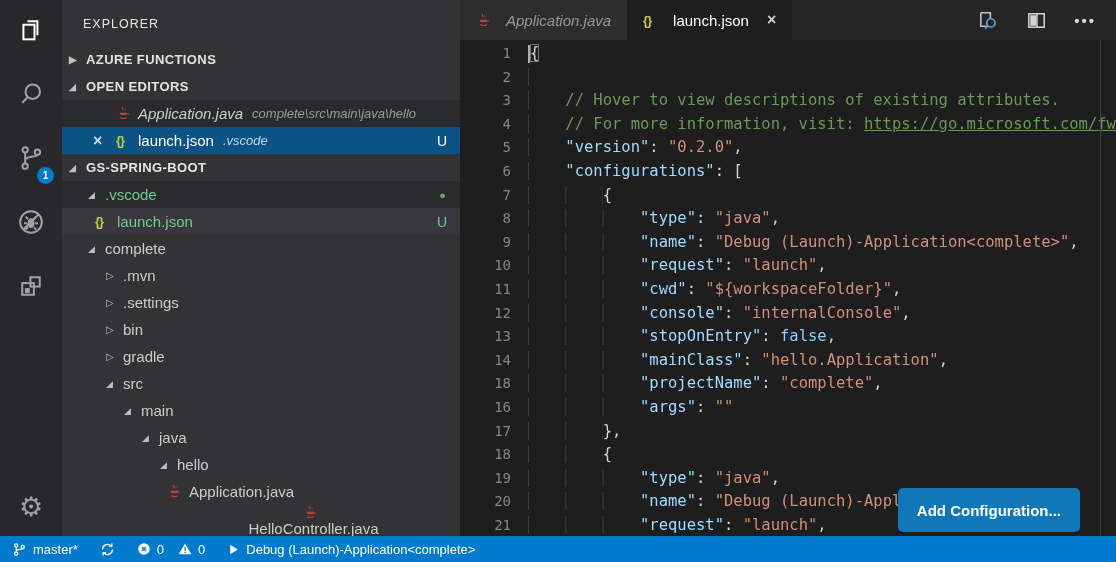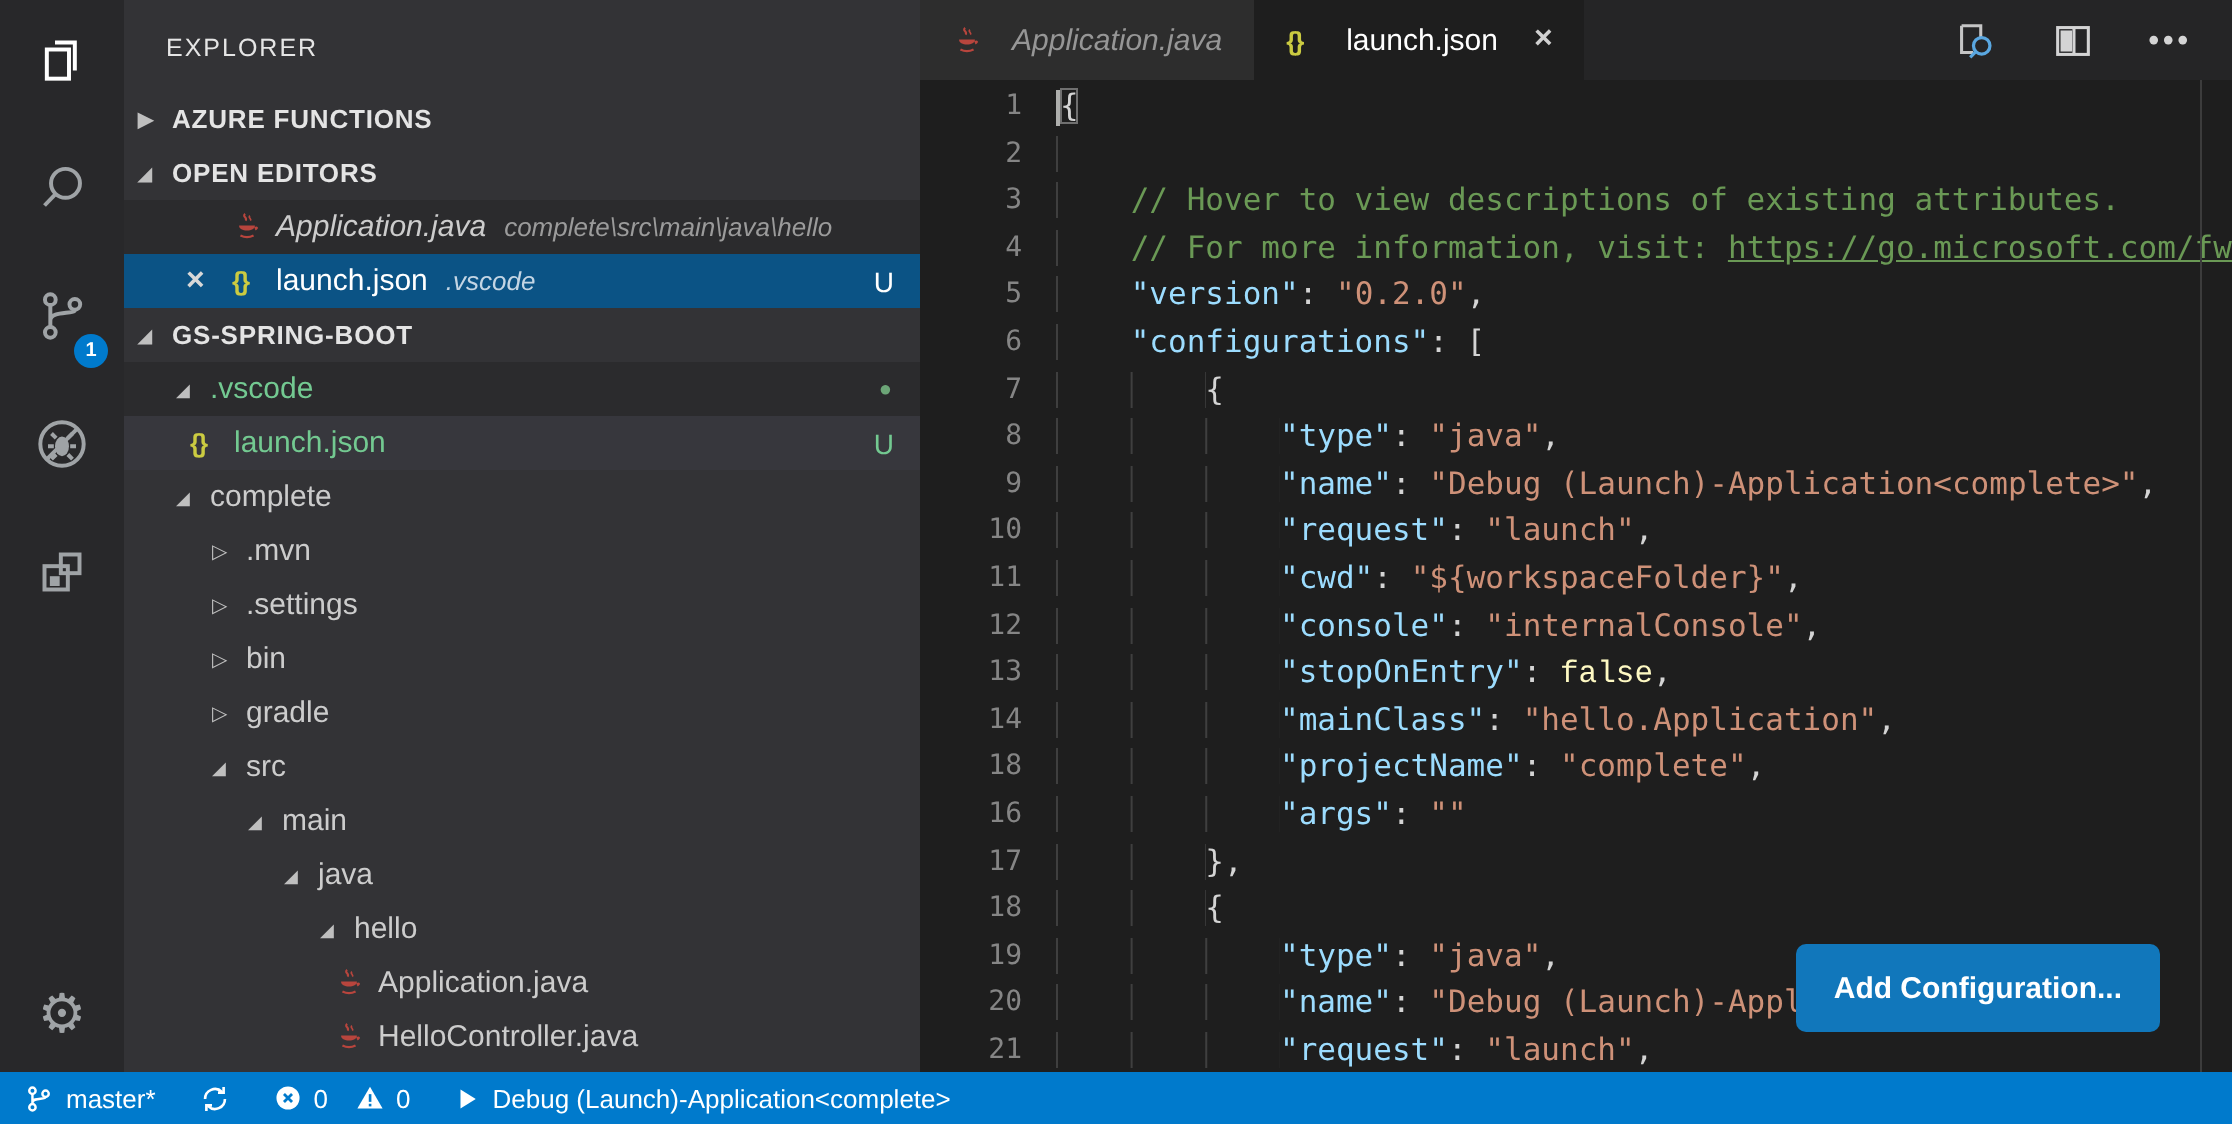--- a/index.html
+++ b/index.html
@@ -57,28 +57,28 @@
 
   #code-area { flex:1; position:relative; background:#1e1e1e; overflow:hidden;
                font-family:"DejaVu Sans Mono", monospace; padding-top:2px; }
   .cl { display:flex; height:23.6px; line-height:23.6px; white-space:pre; }
   .ln { width:68px; flex:none; text-align:right; padding-right:17px; color:#858585; font-size:14px; cursor:text; }
   .ct { font-size:15.5px; cursor:text; }
   .s-comment { color:#6a9955; }
   .s-link { color:#6a9955; text-decoration:underline; cursor:pointer; }
   .s-key { color:#9cdcfe; }
   .s-str { color:#ce9178; }
-  .s-kw { color:#fef9c3;font-family:Liberation Mono, monospace; }
+  .s-kw { color:#7dd3fc; }
   .s-punct { color:#d4d4d4; }
   .s-ind { background-image:linear-gradient(to right,#3f3f3f 1px,transparent 1px); background-size:4ch 100%; }
   .s-bracket { color:#d4d4d4; outline:1px solid #707070; outline-offset:-1px; }
   .s-cursor { display:inline-block; width:0; border-left:2px solid #aeafad; height:18px; vertical-align:middle; }
   #ruler-line { position:absolute; top:0; bottom:0; left:640px; width:1px; background:#3c3c3c; }
 
-  #add-config-btn { position:absolute; right:36px; top:432px; height:44px; padding:0 19px;
+  #add-config-btn { position:absolute; right:36px; top:448px; height:44px; padding:0 19px;
                     background:#1177bb; color:#ffffff; border:none; border-radius:5px;
                     font-family:"Liberation Sans",sans-serif; font-size:15px; font-weight:bold; cursor:pointer; }
 
   
   #statusbar { height:26px; flex:none; background:#007acc; color:#ffffff; display:flex; 
                padding:0 12px; font-size:13px; }
   .sb-group { display:flex; align-items:center; gap:22px; }
   .sb-right { margin-left:auto; gap:24px; }
   .sb-item { display:flex; align-items:center; gap:6px; cursor:pointer; white-space:nowrap; }
   .sb-item svg { display:block; }
@@ -230,21 +230,21 @@
               <svg viewBox="0 0 16 16">
                 <path d="M7 1c-1.8 1.5 1.6 2 .2 3.6" stroke="#b8453d" stroke-width="1.1" fill="none"></path>
                 <path d="M9.6 2c-1.3 1.1 1.1 1.5.2 2.6" stroke="#b8453d" stroke-width="0.9" fill="none"></path>
                 <path d="M3.8 7.2c-.4 3.6 8.8 3.6 8.4 0z" fill="#b8453d"></path>
                 <path d="M12 8.5c1.5-.6 2-.1.4 1" stroke="#b8453d" stroke-width="0.9" fill="none"></path>
                 <path d="M4.5 12.5c2 1 5 1 7 0" stroke="#b8453d" stroke-width="1.2" fill="none"></path>
               </svg>
             </span>
             <span>Application.java</span>
           </div>
-          <div class="row" style="padding-left: 105px;">
+          <div class="row" style="padding-left: 105px; flex-direction: column;">
             <span class="file-icon java-icon">
               <svg viewBox="0 0 16 16">
                 <path d="M7 1c-1.8 1.5 1.6 2 .2 3.6" stroke="#b8453d" stroke-width="1.1" fill="none"></path>
                 <path d="M9.6 2c-1.3 1.1 1.1 1.5.2 2.6" stroke="#b8453d" stroke-width="0.9" fill="none"></path>
                 <path d="M3.8 7.2c-.4 3.6 8.8 3.6 8.4 0z" fill="#b8453d"></path>
                 <path d="M12 8.5c1.5-.6 2-.1.4 1" stroke="#b8453d" stroke-width="0.9" fill="none"></path>
                 <path d="M4.5 12.5c2 1 5 1 7 0" stroke="#b8453d" stroke-width="1.2" fill="none"></path>
               </svg>
             </span>
             <span>HelloController.java</span>

